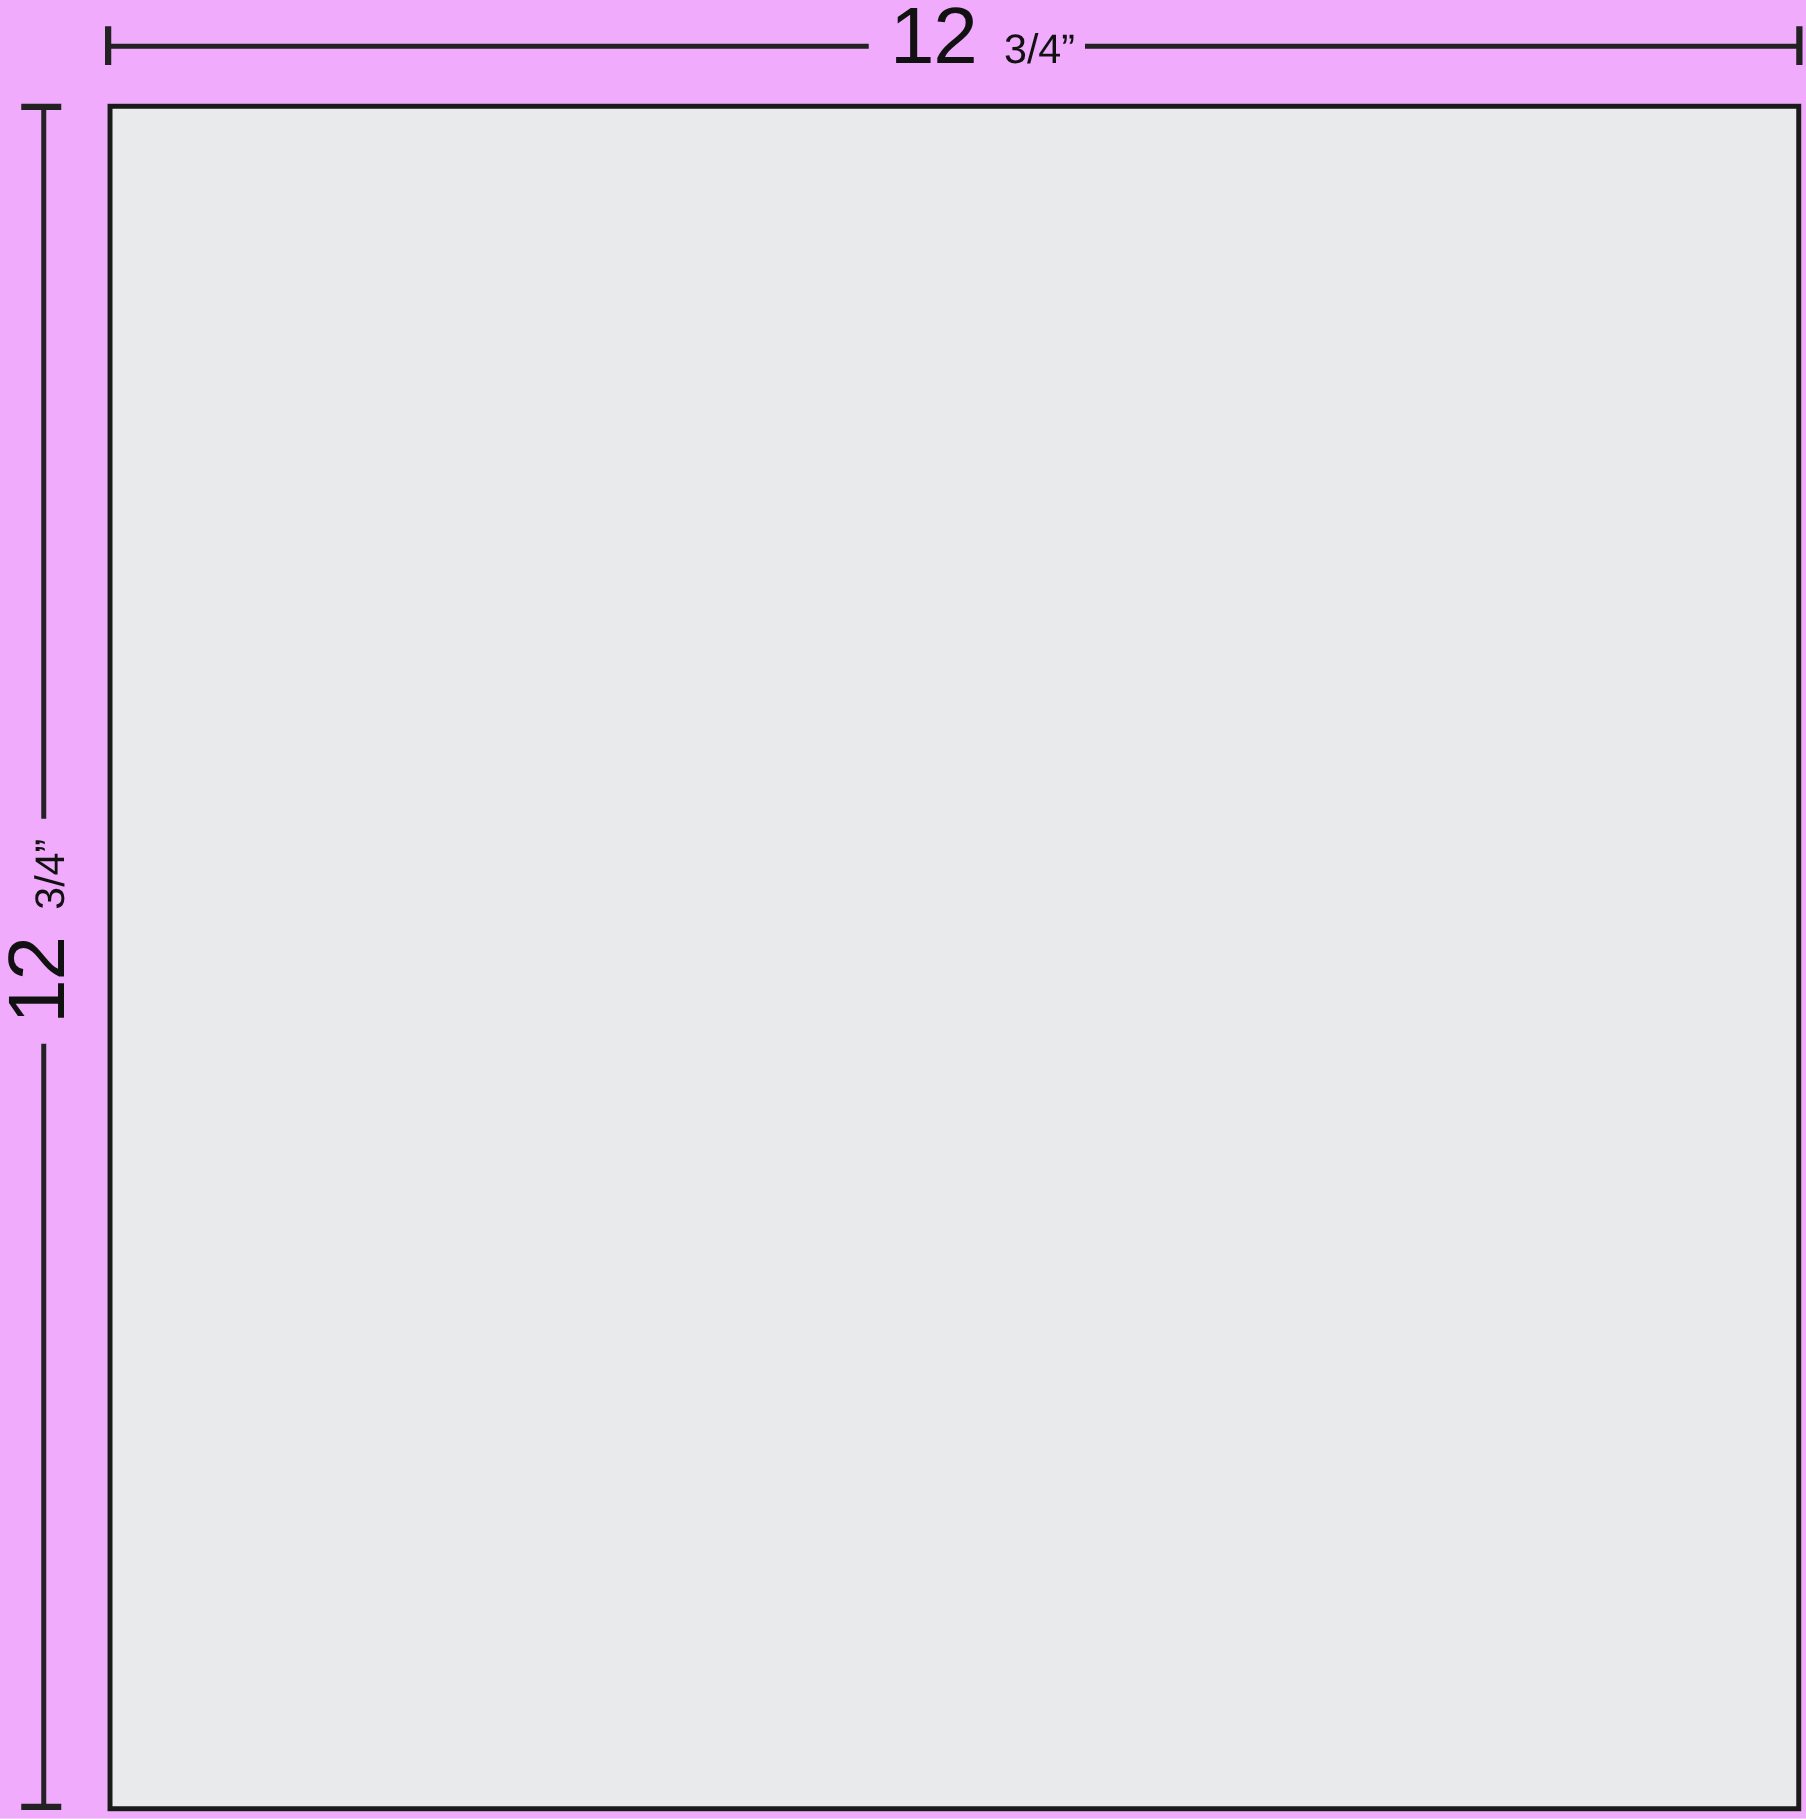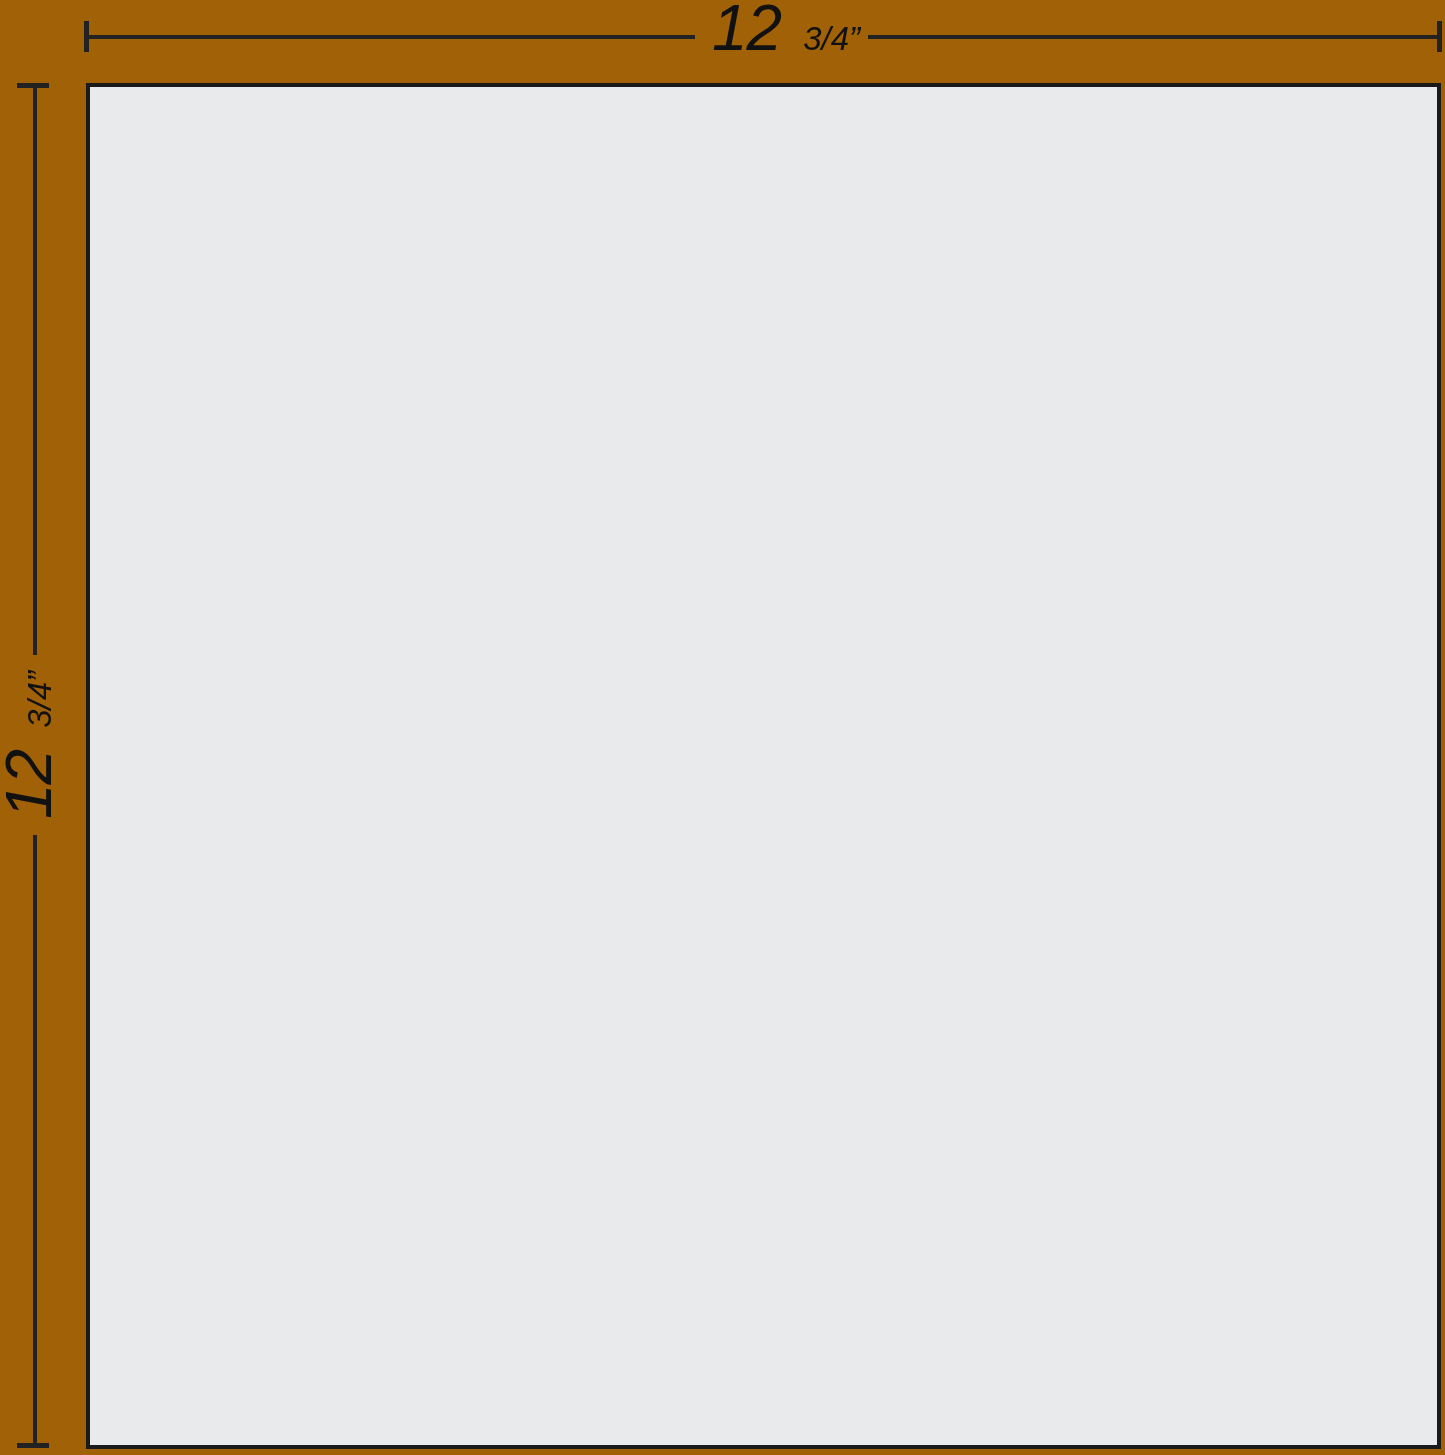--- a/index.html
+++ b/index.html
@@ -4,23 +4,22 @@
 <style>
   * { margin: 0; padding: 0; box-sizing: border-box; }
   html, body {
     background: #ffffff;
     font-family: "Liberation Sans", sans-serif;
   }
   .stage {
     position: relative;
     width: 1445px;
     height: 1455px;
-    background: #a16207;
+    background: #f0abfc;
     overflow: hidden;
-    font-style: italic;
   }
 
   
   .panel {
     position: absolute;
     left: 86px;
     top: 83px;
     width: 1355px;
     height: 1366px;
     background: #e9eaeb;

